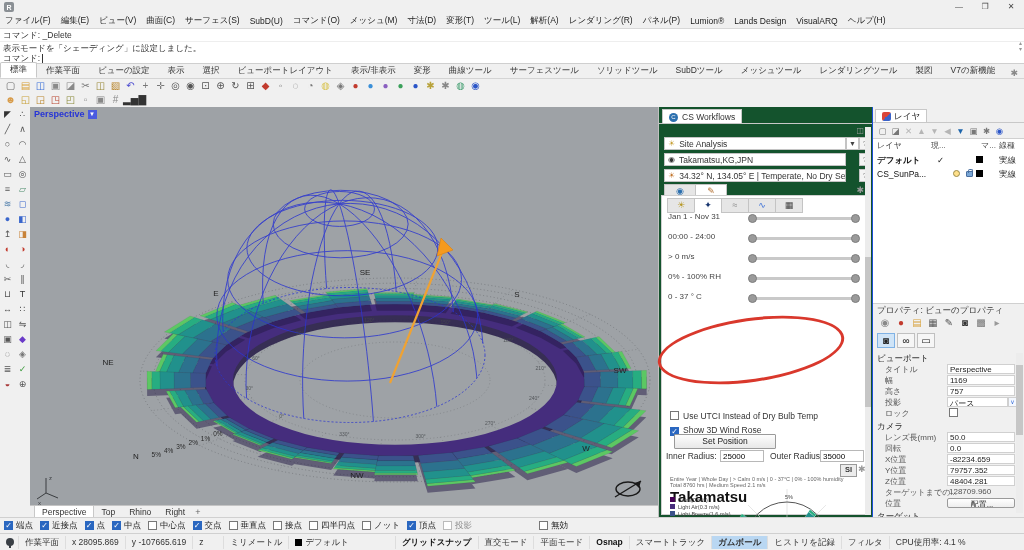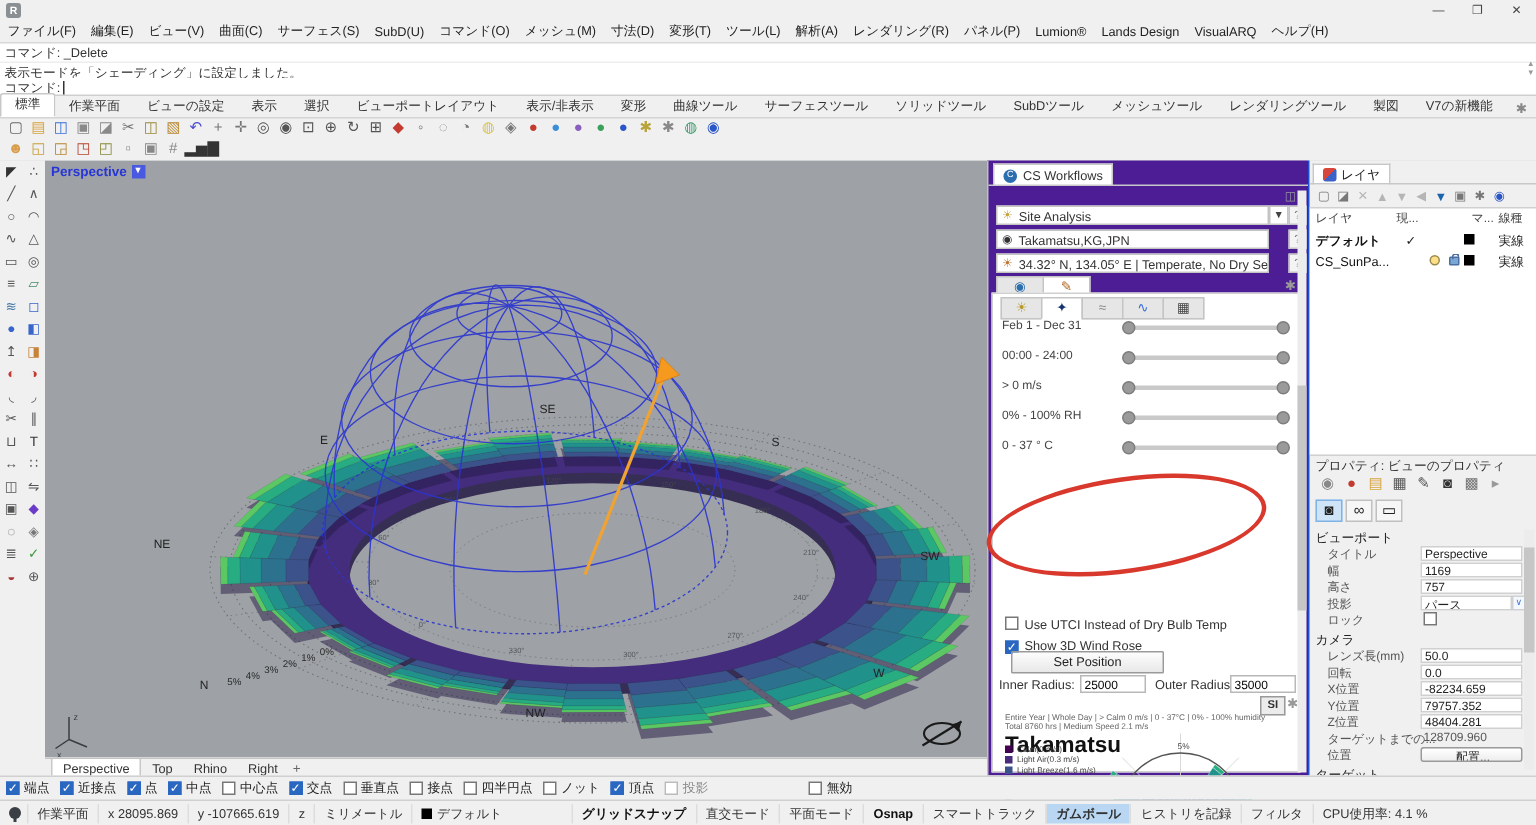--- a/index.html
+++ b/index.html
@@ -39,21 +39,21 @@
   #viewport{position:absolute;left:30px;top:0;width:628px;height:398px;}
   #vplabel{position:absolute;left:4px;top:2px;display:flex;align-items:center;z-index:5;}
   #vplabel span.txt{color:#2735d6;font-weight:bold;font-size:9px;}
   #vplabel .dd{width:9px;height:9px;background:#4a5ae0;color:#fff;font-size:6px;line-height:9px;text-align:center;margin-left:3px;}
   #vptabs{position:absolute;left:30px;top:398px;width:628px;height:12px;background:#f0f0f0;border-top:1px solid #c4c4c4;
           display:flex;align-items:center;padding-left:4px;}
   .vptab{padding:0 7px;font-size:8.5px;color:#333;height:12px;line-height:12px;}
   .vptab.active{background:#fff;border:1px solid #c8c8c8;border-top:none;}
   .vptab-add{color:#666;font-size:9px;margin-left:3px;}
   
-  #cspanel{position:absolute;left:658px;top:0;width:214px;height:410px;background:#4c1d95;border-left:1px solid #c0c0c0;box-sizing:border-box;}
+  #cspanel{position:absolute;left:658px;top:0;width:214px;height:410px;background:#14532d;border-left:1px solid #c0c0c0;box-sizing:border-box;}
   #cstab{position:absolute;left:3px;top:2px;height:14px;background:#fff;border:1px solid #c8c8c8;border-bottom:none;
          display:flex;align-items:center;padding:0 6px;font-size:8.5px;color:#333;}
   #cstab .csicon{width:9px;height:9px;background:#2b6fae;border-radius:50%;margin-right:4px;color:#fff;font-size:6px;line-height:9px;text-align:center;}
   #cstabline{position:absolute;left:0;top:16px;width:214px;height:1px;background:#c8c8c8;}
   #detachicon{position:absolute;right:8px;top:19px;color:#999;font-size:8px;}
   .csrow{position:absolute;left:5px;width:182px;height:13px;background:#fff;border:1px solid #c4c4c4;
          display:flex;align-items:center;font-size:8.5px;color:#333;box-sizing:border-box;padding-left:3px;}
   .csrow .ricon{margin-right:4px;font-size:8px;}
   .qbox{position:absolute;width:12px;height:13px;background:#f4f4f4;border:1px solid #c4c4c4;box-sizing:border-box;
         text-align:center;line-height:12px;font-size:8px;color:#777;}
@@ -604,21 +604,21 @@
       <div class="subtab" style="left:8px;top:91px;z-index:3;"><span style="color:#b89a2a;">☀</span></div>
       <div class="subtab active" style="left:35px;top:91px;z-index:3;"><span style="color:#16346e;">✦</span></div>
       <div class="subtab" style="left:62px;top:91px;z-index:3;"><span style="color:#888;">≈</span></div>
       <div class="subtab" style="left:89px;top:91px;z-index:3;"><span style="color:#3a6fd8;">∿</span></div>
       <div class="subtab" style="left:116px;top:91px;z-index:3;"><span style="color:#444;">▦</span></div>
 
       <div id="csbody">
         <div id="filterhdr">∨ <span>Filter</span></div>
         <div id="sliders">
             <div class="sliderrow" style="top: 14px;">
-              <span class="slbl">Feb 1 - Dec 31</span>
+              <span class="slbl">Jan 1 - Nov 31</span>
               <div class="track">
                 <div class="handle" style="left: -2px;"></div>
                 <div class="handle" style="right: -2px;"></div>
               </div>
             </div>
             <div class="sliderrow" style="top: 34px;">
               <span class="slbl">00:00 - 24:00</span>
               <div class="track">
                 <div class="handle" style="left: -2px;"></div>
                 <div class="handle" style="right: -2px;"></div>
@@ -1048,21 +1048,21 @@
         <span class="cbx"></span>
         <span class="olbl">無効</span>
       </div>
     </div>
   <div id="status">
       <div id="micic"></div>
       <div class="scell">作業平面</div>
       <div class="scell">x 28095.869</div>
       <div class="scell">y -107665.619</div>
       <div class="scell">z</div>
-      <div class="scell" style="margin-left: 0;">ミリメートル</div>
+      <div class="scell" style="margin-left: 14px;">ミリメートル</div>
       <div class="scell"><span class="sw-def"></span>デフォルト</div>
       <div class="scell bold" style="margin-left: 40px;">グリッドスナップ</div>
       <div class="scell">直交モード</div>
       <div class="scell">平面モード</div>
       <div class="scell bold">Osnap</div>
       <div class="scell">スマートトラック</div>
       <div class="scell activecell">ガムボール</div>
       <div class="scell">ヒストリを記録</div>
       <div class="scell">フィルタ</div>
       <div class="scell">CPU使用率: 4.1 %</div>

